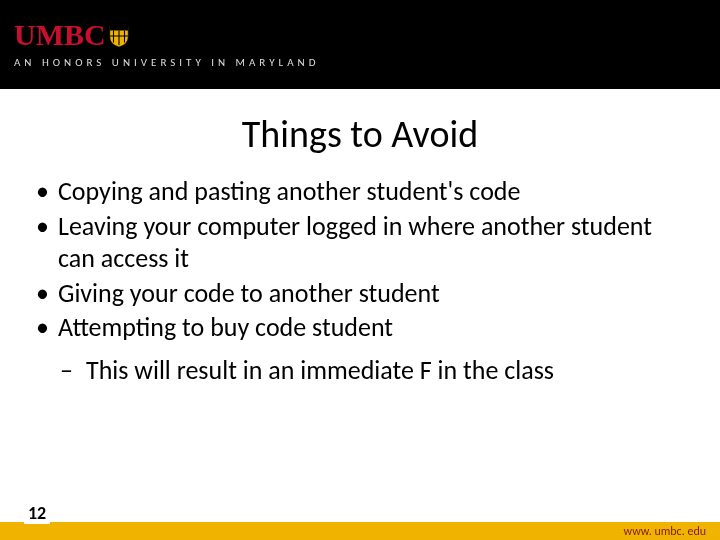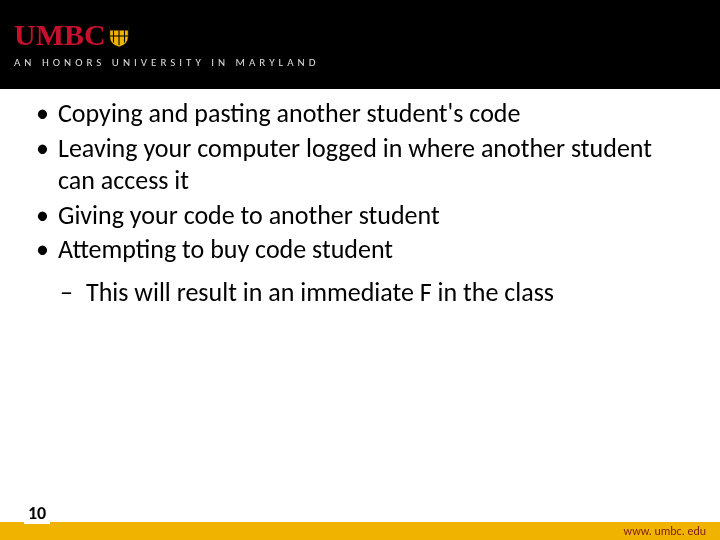--- a/index.html
+++ b/index.html
@@ -34,34 +34,37 @@
       <span class="logo-text">UMBC</span>
       <svg class="logo-shield" viewBox="0 0 24 26">
         <path d="M2 2 L22 2 L22 14 Q22 22 12 25 Q2 22 2 14 Z" fill="#f0b400" stroke="#000" stroke-width="0.5"></path>
         <path d="M2 2 L22 2 L22 7 L2 7 Z" fill="#000"></path>
         <path d="M6 7 L6 20 M12 7 L12 23 M18 7 L18 20 M2 13 L22 13" stroke="#000" stroke-width="1.2" fill="none"></path>
       </svg>
     </div>
     <div class="tagline">AN  HONORS  UNIVERSITY  IN  MARYLAND</div>
   </div>
 
+  <div class="title-area">
+    <h1 class="title">Things to Avoid</h1>
+  </div>
 
   <div class="content">
     <ul class="bullets">
       <li><span>Copying and pasting another student's code</span></li>
       <li><span>Leaving your computer logged in where another student can access it</span></li>
       <li><span>Giving your code to another student</span></li>
       <li>
         <span>Attempting to buy code student</span>
         <ul class="sub">
           <li><span>This will result in an immediate F in the class</span></li>
         </ul>
       </li>
     </ul>
   </div>
 
   <div class="footer">
     <div class="gold-bar"></div>
-    <div class="page-num">10</div>
+    <div class="page-num">12</div>
     <div class="site-url">www. umbc. edu</div>
   </div>
 
 </div>
 
 </body></html>

